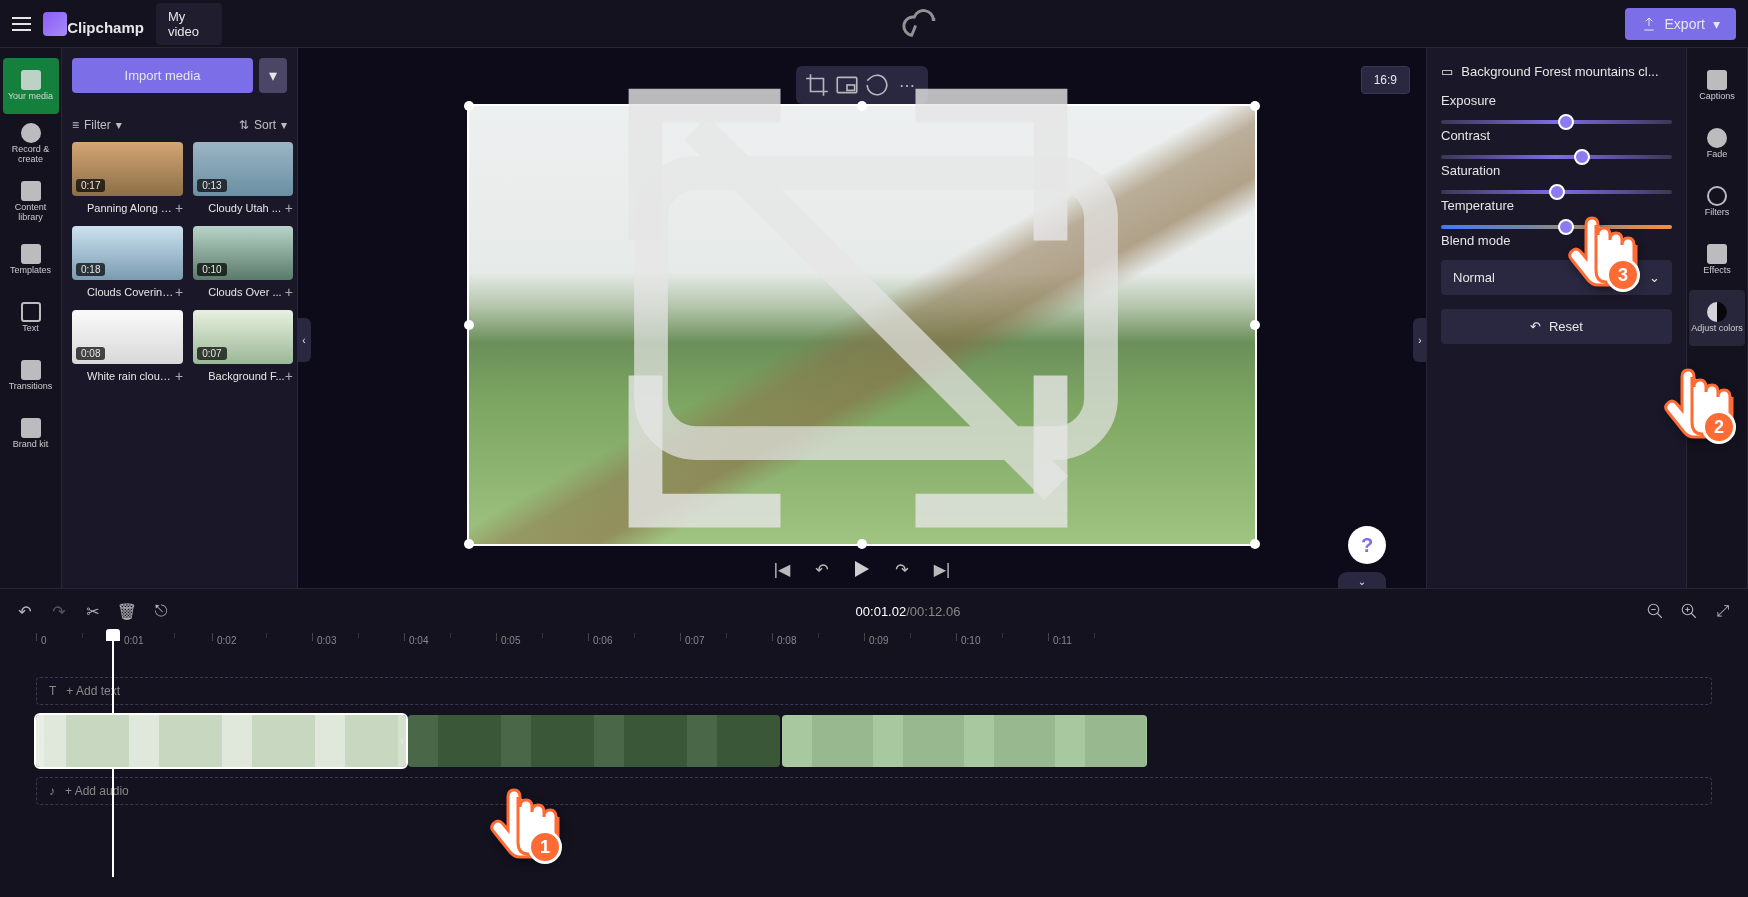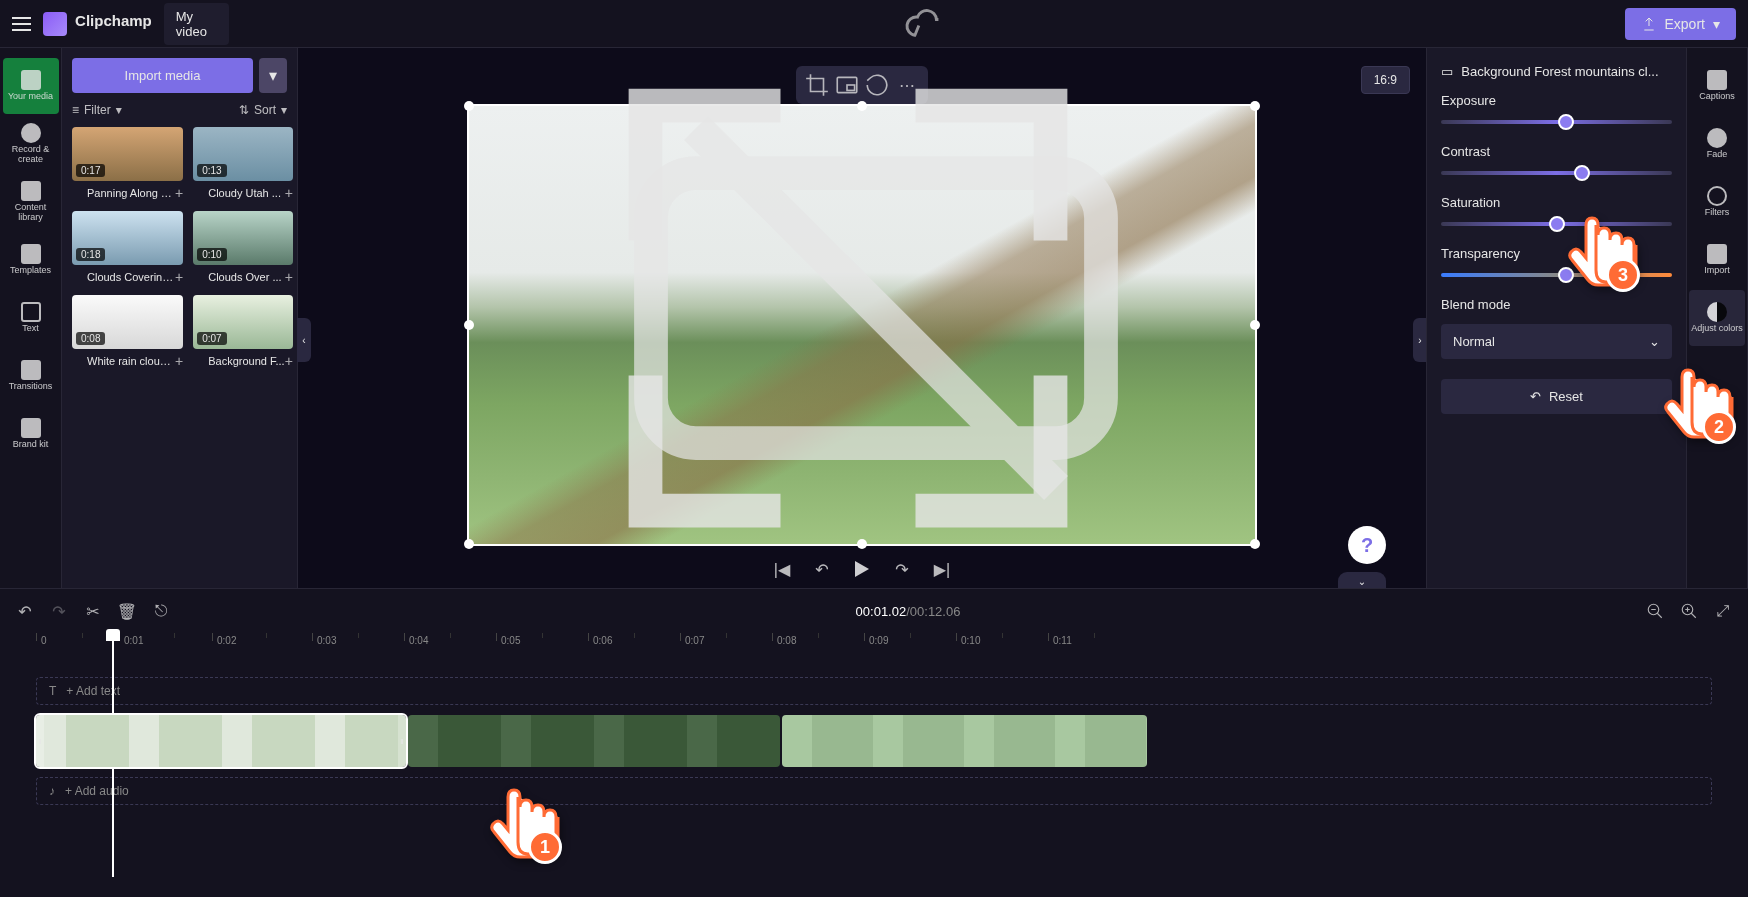--- a/index.html
+++ b/index.html
@@ -2,40 +2,40 @@
 <html><head>
 <meta charset="utf-8">
 <style>
 * { margin: 0; padding: 0; box-sizing: border-box; font-family: "Segoe UI", Arial, sans-serif; }
 body { background: #0d0b1a; color: #e6e6e6; overflow: hidden; width: 1748px; height: 897px; position: relative; }
 
 
 .topbar { height: 48px; background: #14121f; display: flex; align-items: center; padding: 0 12px; gap: 12px; border-bottom: 1px solid #282636; }
 .hamburger { width: 24px; height: 24px; display: flex; flex-direction: column; justify-content: center; gap: 4px; cursor: pointer; }
 .hamburger span { height: 2px; background: #e6e6e6; }
-.logo-box { display: flex; align-items: flex-start; gap: 8px; }
+.logo-box { display: flex; align-items: flex-end; }
 .logo-icon { width: 24px; height: 24px; background: linear-gradient(135deg,#8b5cf6,#a78bfa); border-radius: 4px; }
 .logo-text { font-weight: 600; font-size: 15px; }
 .video-title { background: #1f1d2e; padding: 6px 12px; border-radius: 4px; font-size: 13px; }
 .sync-icon { width: 18px; height: 18px; opacity: .6; }
 .export-btn { margin-left: auto; background: #7c6ee6; padding: 8px 16px; border-radius: 4px; display: flex; align-items: center; gap: 8px; font-size: 14px; cursor: pointer; }
 
 
 .main { display: grid; grid-template-columns: 62px 236px 1fr 260px 62px; height: 540px; }
 
 
 .rail { background: #14121f; display: flex; flex-direction: column; align-items: center; padding-top: 10px; gap: 2px; border-right: 1px solid #282636; }
 .rail-item { width: 56px; height: 56px; display: flex; flex-direction: column; align-items: center; justify-content: center; gap: 2px; font-size: 9px; text-align: center; cursor: pointer; border-radius: 4px; }
 .rail-item.active { background: #15803d; }
 .rail-icon { width: 20px; height: 20px; background: #e6e6e6; border-radius: 3px; opacity: .8; }
 .rail-item span { line-height: 1.1; opacity: .85; }
 
 
 .media-panel { background: #1a1828; padding: 10px; border-right: 1px solid #282636; overflow: hidden; }
-.import-row { display: flex; gap: 6px; margin-bottom: 10px; }
+.import-row { display: flex; gap: 6px; margin-bottom: 25px; }
 .import-btn { flex: 1; background: #7c6ee6; border-radius: 4px; padding: 10px 0; text-align: center; font-size: 13px; cursor: pointer; }
 .import-chevron { width: 28px; background: #4c4666; border-radius: 4px; display: flex; align-items: center; justify-content: center; cursor: pointer; }
 .filter-sort { display: flex; gap: 12px; margin-bottom: 10px; font-size: 12px; opacity: .8; }
 .filter-sort div { display: flex; align-items: center; gap: 5px; cursor: pointer; }
 .media-grid { display: grid; grid-template-columns: 1fr 1fr; gap: 10px 10px; }
 .media-item { cursor: pointer; }
 .thumb { position: relative; height: 54px; border-radius: 4px; overflow: hidden; background: #333; }
 .thumb.t1 { background: linear-gradient(#d4a574,#8b6f47); }
 .thumb.t2 { background: linear-gradient(#9bb5c4,#6b8fa3); }
 .thumb.t3 { background: linear-gradient(#cde2f0,#7a9bb0); }
@@ -65,21 +65,21 @@
 .play-btn { border-left: 14px solid #fff; border-top: 8px solid transparent; border-bottom: 8px solid transparent; width: 0 !important; height: 0 !important; }
 .fullscreen { position: absolute; bottom: 10px; right: 14px; width: 18px; height: 18px; cursor: pointer; opacity: .8; }
 .help-bubble { position: absolute; bottom: 24px; right: 40px; width: 38px; height: 38px; background: #fff; border-radius: 50%; display: flex; align-items: center; justify-content: center; color: #7c6ee6; font-weight: bold; font-size: 20px; cursor: pointer; }
 .collapse-left { position: absolute; top: 50%; left: -1px; width: 14px; height: 44px; background: #2a2840; border-radius: 0 6px 6px 0; display: flex; align-items: center; justify-content: center; cursor: pointer; font-size: 10px; }
 .collapse-right { position: absolute; top: 50%; right: -1px; width: 14px; height: 44px; background: #2a2840; border-radius: 6px 0 0 6px; display: flex; align-items: center; justify-content: center; cursor: pointer; font-size: 10px; }
 .chevron-down-pill { position: absolute; bottom: -2px; right: 40px; width: 48px; height: 18px; background: #2a2840; border-radius: 9px 9px 0 0; display:flex; align-items:center; justify-content:center; cursor:pointer; font-size:10px;}
 
 
 .adjust-panel { background: #1a1828; padding: 16px 14px; border-left: 1px solid #282636; overflow: hidden; position: relative; }
 .adjust-header { display: flex; align-items: center; gap: 8px; font-size: 13px; margin-bottom: 14px; white-space: nowrap; overflow: hidden; text-overflow: ellipsis; max-width: 220px; }
-.adj-group { margin-bottom: 20px; }
+.adj-group { margin-bottom: 4px; }
 .adj-label { font-size: 13px; margin-bottom: 12px; }
 .slider { position: relative; height: 4px; background: linear-gradient(to right,#3a3854,#7c6ee6,#3a3854); border-radius: 2px; }
 .slider.temp { background: linear-gradient(to right,#3a7cff,#888,#ff8a3a); }
 .slider.trans { background: #3a3854; }
 .slider .knob { position: absolute; top: -6px; width: 16px; height: 16px; background: #8b7cf0; border: 2px solid #fff; border-radius: 50%; cursor: pointer; }
 .blend-select { background: #2a2840; width: 100%; padding: 10px 12px; border-radius: 4px; font-size: 13px; display: flex; justify-content: space-between; cursor: pointer; margin-top: 8px; }
 .reset-btn { margin-top: 14px; width: 100%; padding: 10px; background: #2a2840; border-radius: 4px; text-align: center; font-size: 13px; cursor: pointer; display: flex; align-items: center; justify-content: center; gap: 8px; }
 
 
 .right-rail { background: #14121f; display: flex; flex-direction: column; align-items: center; padding-top: 10px; gap: 2px; border-left: 1px solid #282636; }
@@ -322,21 +322,21 @@
           <div class="knob" style="left:calc(61% - 8px)"></div>
         </div>
       </div>
     <div class="adj-group">
         <div class="adj-label">Saturation</div>
         <div class="slider">
           <div class="knob" style="left:calc(50% - 8px)"></div>
         </div>
       </div>
     <div class="adj-group">
-        <div class="adj-label">Transparency</div>
+        <div class="adj-label">Temperature</div>
         <div class="slider temp">
           <div class="knob" style="left:calc(54% - 8px)"></div>
         </div>
       </div>
     <div class="adj-group">
         <div class="adj-label">Blend mode</div>
         <div class="blend-select">
           <span>Normal</span>
           <span>⌄</span>
         </div>
@@ -355,21 +355,21 @@
     <div class="rail-item">
         <div class="rail-icon" style="border-radius:50%"></div>
         <span>Fade</span>
       </div>
     <div class="rail-item">
         <div class="rail-icon" style="border-radius:50%;background:none;border:2px solid #e6e6e6"></div>
         <span>Filters</span>
       </div>
     <div class="rail-item">
         <div class="rail-icon"></div>
-        <span>Import</span>
+        <span>Effects</span>
       </div>
     <div class="rail-item active">
         <div class="rail-icon" style="border-radius:50%;background:linear-gradient(90deg,#fff 50%,#000 50%)"></div>
         <span>Adjust colors</span>
       </div>
   </div>
 </div>
 
 <div class="timeline">
   <div class="tl-toolbar">

